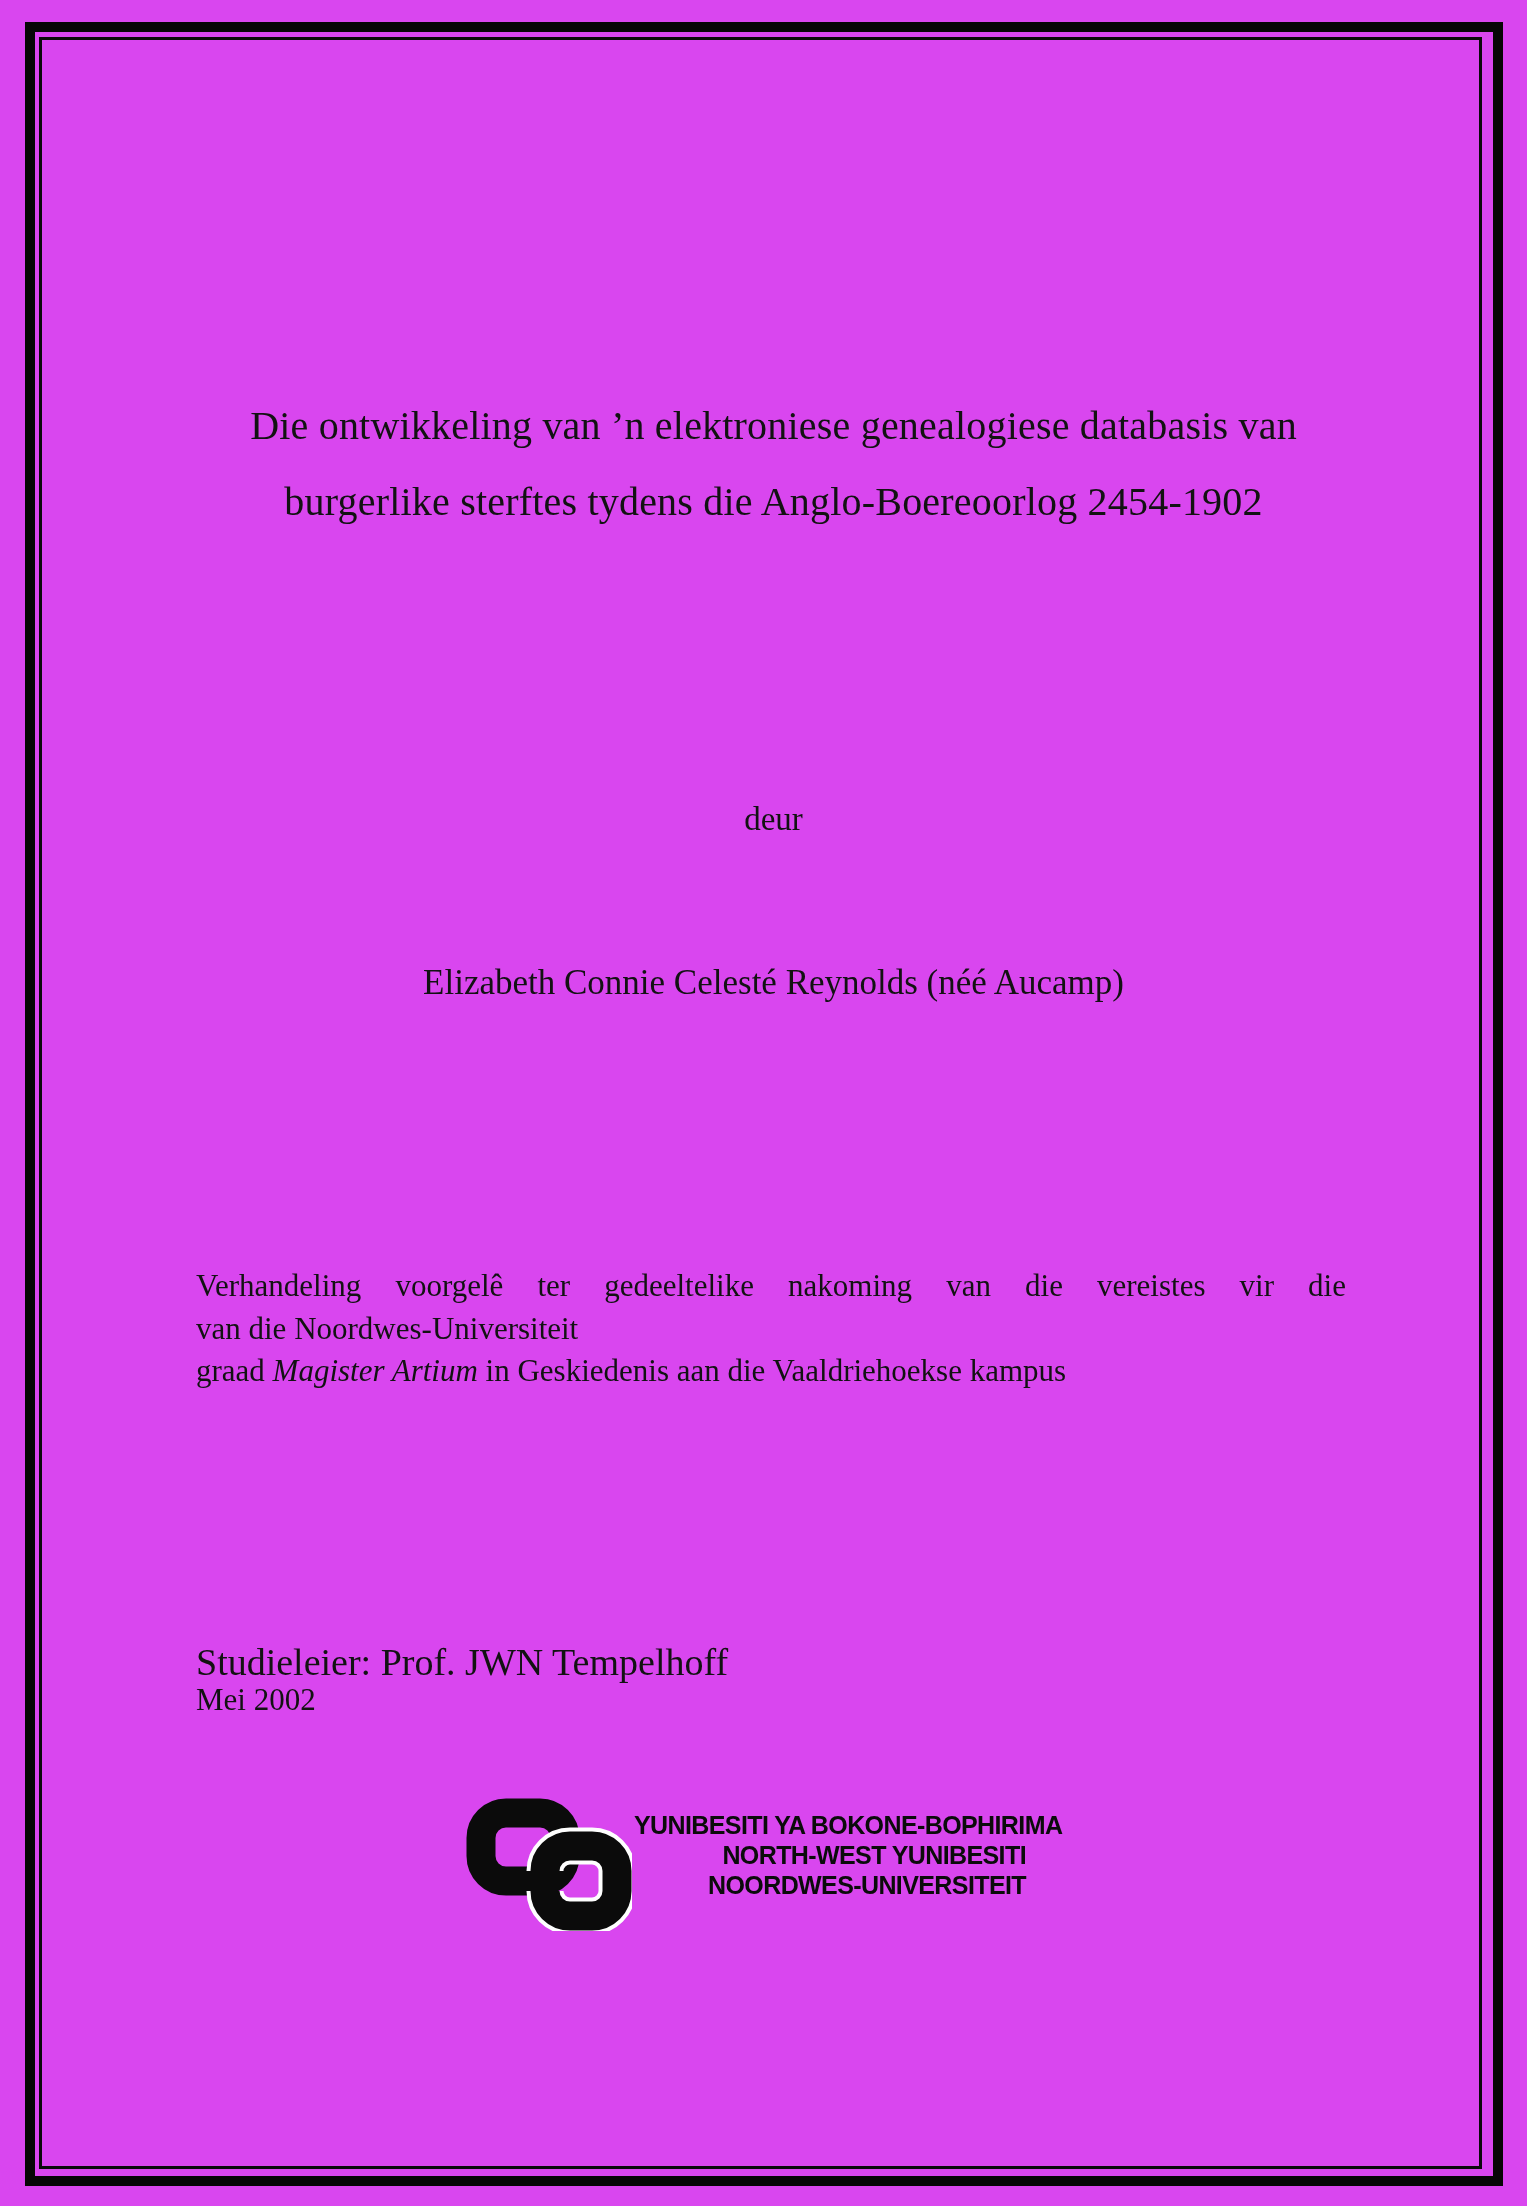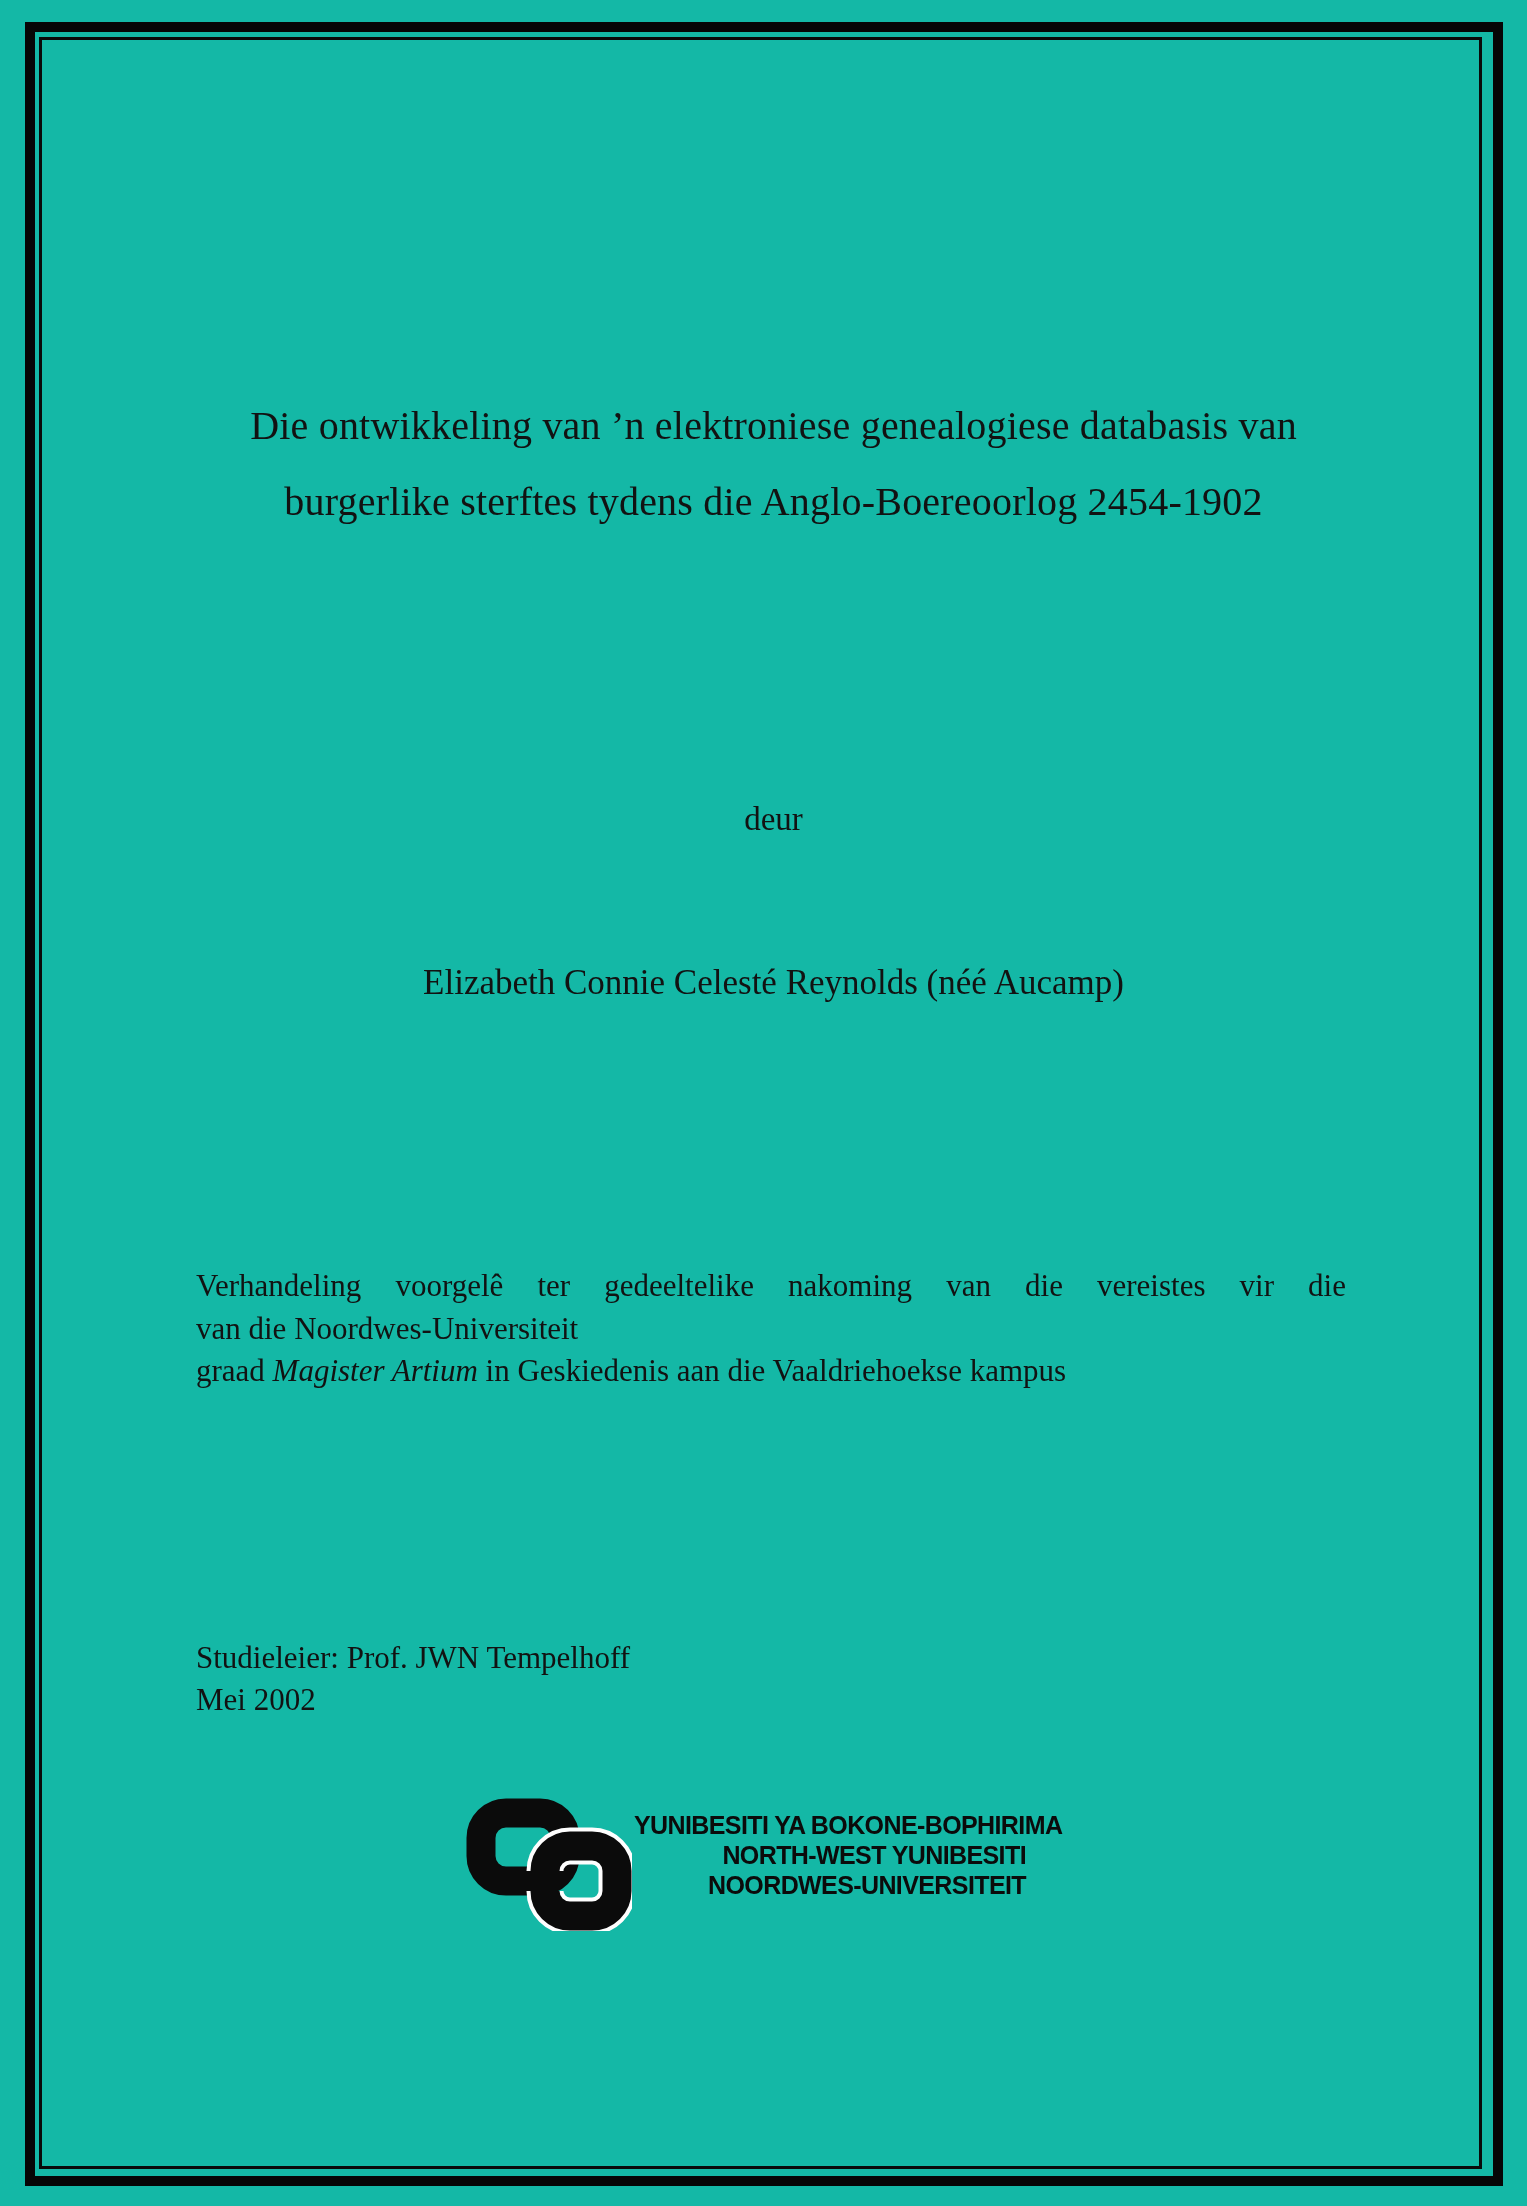--- a/index.html
+++ b/index.html
@@ -4,21 +4,21 @@
 <style>
   html,body{margin:0;padding:0;}
   body{
     width:1527px;height:2206px;
     background:#ffffff;
     font-family:"Liberation Serif",serif;
     color:#121212;
     position:relative;
     overflow:hidden;
   }
-  .page{position:absolute;inset:0;background:#14b8a6;}
+  .page{position:absolute;inset:0;background:#d946ef;}
   .frame-outer{
     position:absolute;top:22px;left:25px;right:24px;bottom:20px;
     border:10px solid #060606;
   }
   .frame-inner{
     position:absolute;top:37px;left:39px;right:45px;bottom:37px;
     border:3px solid #0a0a0a;
   }
   .title{
     position:absolute;top:388px;left:30px;right:10px;
@@ -32,21 +32,21 @@
   .author{
     position:absolute;top:963px;left:30px;right:10px;
     text-align:center;font-size:35px;
   }
   .statement{
     position:absolute;top:1222px;left:196px;width:1150px;
     font-size:31px;line-height:42.5px;
   }
   .statement .just{text-align:justify;text-align-last:justify;margin-top:43px;}
   .it{font-style:italic;}
-  .supervisor{position:absolute;top:1640px;left:196px;font-size:31px;}
+  .supervisor{position:absolute;top:1640px;left:196px;font-size:38px;}
   .date{position:absolute;top:1682px;left:196px;font-size:31px;}
   .logo{position:absolute;top:1798px;left:466px;width:520px;height:145px;}
   .logo-mark{position:absolute;top:0;left:0;}
   .logo-text{
     position:absolute;left:168px;top:12px;width:392px;
     text-align:right;
     font-family:"Liberation Sans",sans-serif;
     font-weight:700;font-size:25px;line-height:30px;
     letter-spacing:-0.6px;white-space:nowrap;
     color:#0b0b0b;

